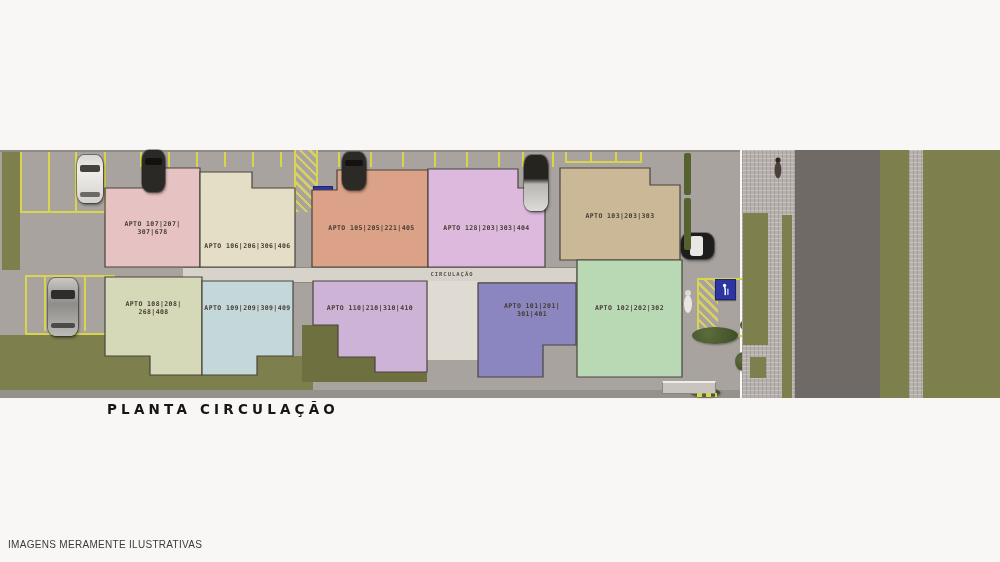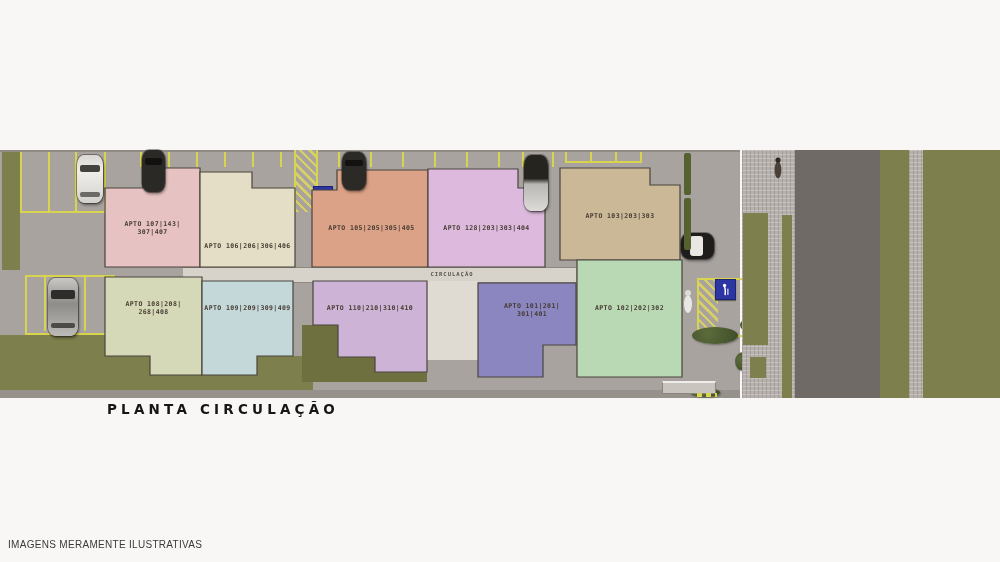--- a/index.html
+++ b/index.html
@@ -129,29 +129,29 @@
       <polygon points="202,131 293,131 293,206 257,206 257,225 202,225" fill="#c4d8d9"></polygon>
       <polygon points="313,131 427,131 427,222 375,222 375,207 338,207 338,175 313,175" fill="#cdb3d5"></polygon>
       <polygon points="478,133 576,133 576,195 543,195 543,227 478,227" fill="#8b86bf"></polygon>
       <polygon points="577,110 682,110 682,227 577,227" fill="#b9d9b5"></polygon>
     </g>
   </svg>
 
   <div class="circ-label" style="left:396px;top:118px;width:112px;">CIRCULAÇÃO</div>
 
   <div class="apt-label" style="left:105px;top:70px;width:95px;">
-    <span>APTO 107|143|</span>
-    <span>307|407</span>
+    <span>APTO 107|207|</span>
+    <span>307|678</span>
   </div>
   <div class="apt-label" style="left:198px;top:92px;width:99px;">
     <span>APTO 106|206|306|406</span>
     <span></span>
   </div>
   <div class="apt-label" style="left:315px;top:74px;width:113px;">
-    <span>APTO 105|205|305|405</span>
+    <span>APTO 105|205|221|405</span>
     <span></span>
   </div>
   <div class="apt-label" style="left:428px;top:74px;width:117px;">
     <span>APTO 128|203|303|404</span>
     <span></span>
   </div>
   <div class="apt-label" style="left:560px;top:62px;width:120px;">
     <span>APTO 103|203|303</span>
     <span></span>
   </div>

